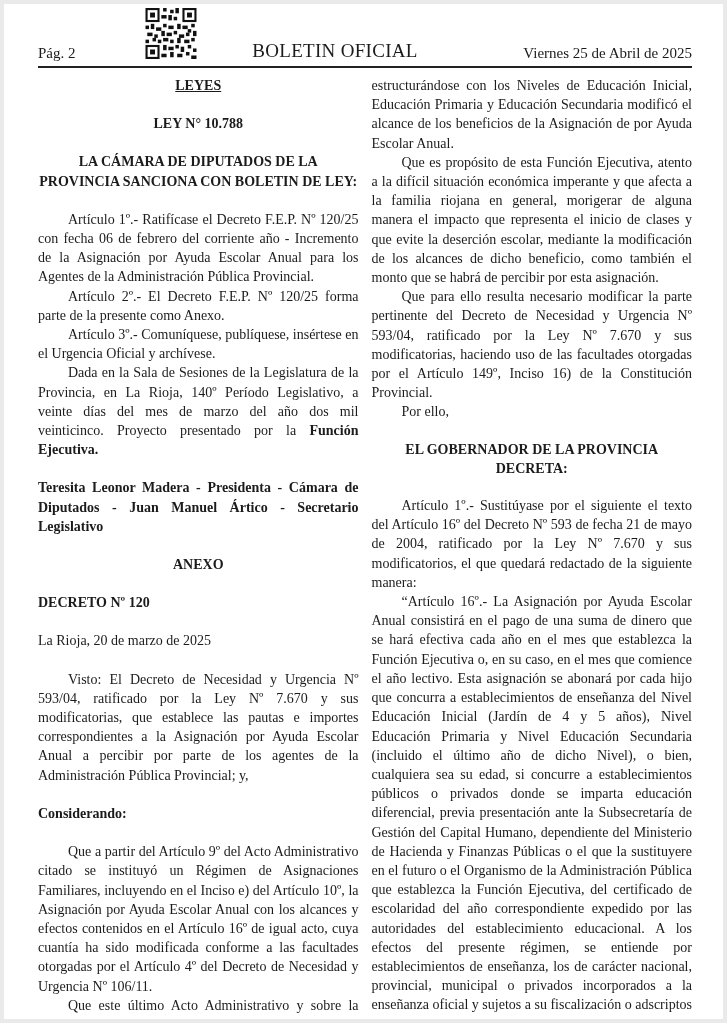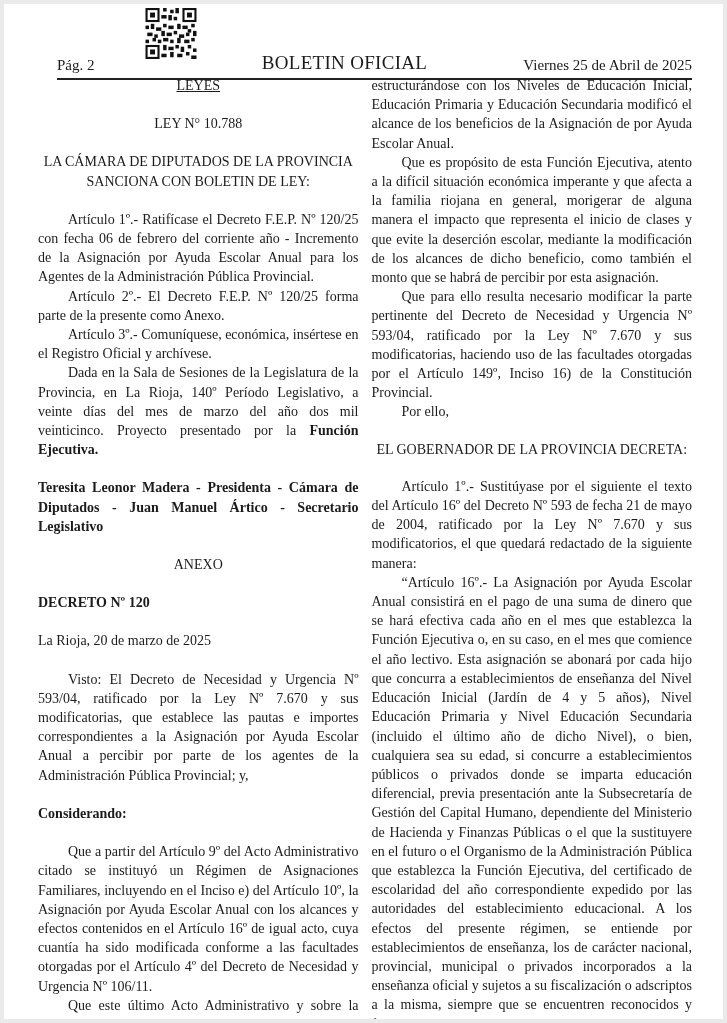--- a/index.html
+++ b/index.html
@@ -10,29 +10,28 @@
     box-sizing: border-box;
     background: #ffffff;
     border: 4px solid #eaeaea;
     font-family: "Liberation Serif", "DejaVu Serif", serif;
     color: #1b1b1b;
     overflow: hidden;
   }
   
   .header {
     position: absolute;
-    top: 16px; left: 34px; right: 31px;
+    top: 4px; left: 34px; right: 31px;
     height: 60px;
     border-bottom: 2.5px solid #222222;
     display: flex;
     align-items: flex-end;
     justify-content: space-between;
     padding-bottom: 4px;
     box-sizing: border-box;
-    margin-left: 19px;
   }
   .header .pagenum { font-size: 15px; width: 150px; }
   .header .title   { font-size: 19px; letter-spacing: .3px; text-align: center; flex: 1; }
   .header .date    { font-size: 15px; width: 210px; text-align: right; }
   .qr {
     position: absolute;
     left: 141px; top: 4px;
     width: 52px; height: 51px;
   }
   
@@ -44,21 +43,21 @@
   }
   .col {
     flex: 1 1 0;
     font-size: 14px;
     line-height: 19.2px;
     text-align: justify;
     hyphens: none;
   }
   .col p { margin: 0; }
   .col p.ind { text-indent: 30px; }
-  .h-c  { text-align: center; font-weight: normal; margin: 0; }
+  .h-c  { text-align: center; font-weight: bold; margin: 0; }
   .h-u  { text-decoration: underline; }
   .sp   { margin-top: 19px !important; }
   .sp2  { margin-top: 18px !important; }
   .bold { font-weight: bold; }
   .right-al { text-align: left; }
   .left-al  { text-align: left; }
 </style>
 </head>
 <body>
 
@@ -132,21 +131,21 @@
   </svg>
 
   <div class="columns">
 
     <div class="col">
       <p class="h-c" style="margin-top:6px"><span class="h-u">LEYES</span></p>
       <p class="h-c sp">LEY N° 10.788</p>
       <p class="h-c sp">LA CÁMARA DE DIPUTADOS DE LA PROVINCIA SANCIONA CON BOLETIN DE LEY:</p>
       <p class="ind sp">Artículo 1º.- Ratifícase el Decreto F.E.P. Nº 120/25 con fecha 06 de febrero del corriente año - Incremento de la Asignación por Ayuda Escolar Anual para los Agentes de la Administración Pública Provincial.</p>
       <p class="ind">Artículo 2º.- El Decreto F.E.P. Nº 120/25 forma parte de la presente como Anexo.</p>
-      <p class="ind">Artículo 3º.- Comuníquese, económica, insértese en el Registro Oficial y archívese.</p>
+      <p class="ind">Artículo 3º.- Comuníquese, publíquese, insértese en el Urgencia Oficial y archívese.</p>
       <p class="ind"><span>Dada en la Sala de Sesiones de la Legislatura de la Provincia, en La Rioja, 140º Período Legislativo, a veinte días del mes de marzo del año dos mil veinticinco. Proyecto presentado por la </span><span class="bold">Función Ejecutiva.</span></p>
       <p class="bold sp">Teresita Leonor Madera - Presidenta - Cámara de Diputados - Juan Manuel Ártico - Secretario Legislativo</p>
       <p class="h-c sp">ANEXO</p>
       <p class="bold left-al sp">DECRETO Nº 120</p>
       <p class="right-al sp">La Rioja, 20 de marzo de 2025</p>
       <p class="ind sp">Visto: El Decreto de Necesidad y Urgencia Nº 593/04, ratificado por la Ley Nº 7.670 y sus modificatorias, que establece las pautas e importes correspondientes a la Asignación por Ayuda Escolar Anual a percibir por parte de los agentes de la Administración Pública Provincial; y,</p>
       <p class="bold left-al sp">Considerando:</p>
       <p class="ind sp">Que a partir del Artículo 9º del Acto Administrativo citado se instituyó un Régimen de Asignaciones Familiares, incluyendo en el Inciso e) del Artículo 10º, la Asignación por Ayuda Escolar Anual con los alcances y efectos contenidos en el Artículo 16º de igual acto, cuya cuantía ha sido modificada conforme a las facultades otorgadas por el Artículo 4º del Decreto de Necesidad y Urgencia Nº 106/11.</p>
       <p class="ind">Que este último Acto Administrativo y sobre la base de las disposiciones de la Ley Nº 8.678 que aprobó el nuevo Sistema Educativo Provincial,</p>
     </div>

